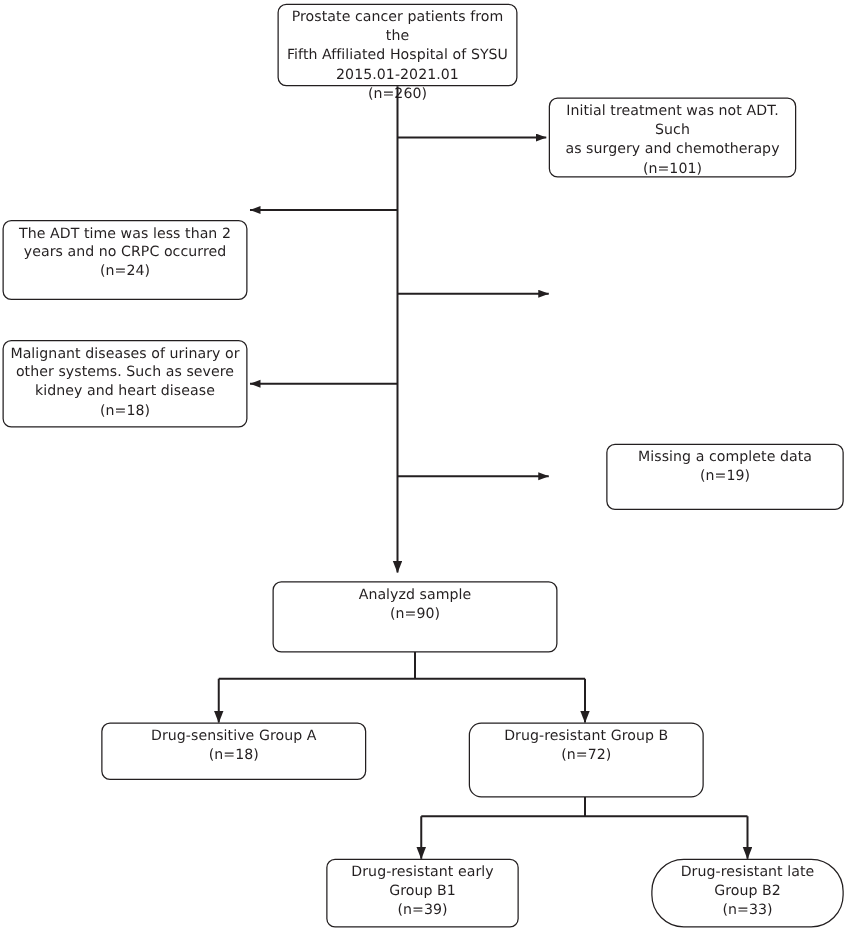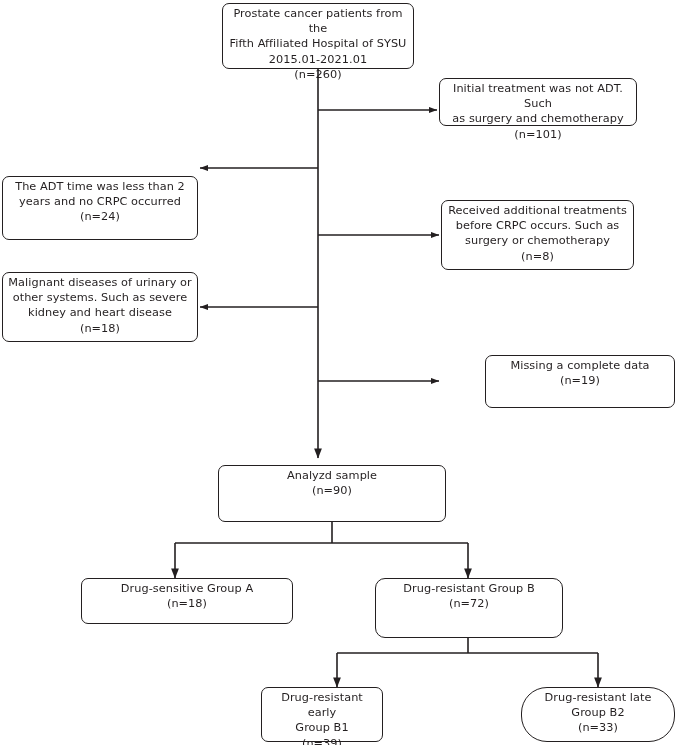--- a/index.html
+++ b/index.html
@@ -91,38 +91,32 @@
     </g>
   </svg>
 
   <div class="node" id="n-source" style="left: 222px; top: 3px; width: 192px; height: 66px;">
     <span class="txt">Prostate cancer patients from the
 Fifth Affiliated Hospital of SYSU
 2015.01-2021.01
 (n=260)</span>
   </div>
 
-  <div class="node" id="n-notadt" style="left: 439px; top: 78px; width: 198px; height: 48px;">
+  <div class="node" id="n-notadt" style="left: 439px; top: 78px; width: 198px; height: 64px;">
     <span class="txt">Initial treatment was not ADT. Such
 as surgery and chemotherapy
 (n=101)</span>
   </div>
 
   <div class="node" id="n-adtshort" style="left: 2px; top: 136px; width: 196px; height: 64px; margin-top: 40px;">
     <span class="txt">The ADT time was less than 2
 years and no CRPC occurred
 (n=24)</span>
   </div>
 
-  <div class="node" id="n-addtreat" style="left: 441px; top: 200px; width: 193px; height: 70px;">
-    <span class="txt">Received additional treatments
-before CRPC occurs. Such as
-surgery or chemotherapy
-(n=8)</span>
-  </div>
 
   <div class="node" id="n-malignant" style="left: 2px; top: 272px; width: 196px; height: 70px;">
     <span class="txt">Malignant diseases of urinary or
 other systems. Such as severe
 kidney and heart disease
 (n=18)</span>
   </div>
 
   <div class="node" id="n-missing" style="left: 441px; top: 355px; width: 190px; height: 53px; margin-left: 44px;">
     <span class="txt">Missing a complete data
@@ -137,21 +131,21 @@
   <div class="node" id="n-groupa" style="left: 81px; top: 578px; width: 212px; height: 46px;">
     <span class="txt">Drug-sensitive  Group A
 (n=18)</span>
   </div>
 
   <div class="node" id="n-groupb" style="left: 375px; top: 578px; width: 188px; height: 60px; border-radius: 10px;">
     <span class="txt">Drug-resistant Group B
 (n=72)</span>
   </div>
 
-  <div class="node" id="n-groupb1" style="left: 261px; top: 687px; width: 122px; height: 55px;">
+  <div class="node" id="n-groupb1" style="left: 261px; top: 687px; width: 154px; height: 55px;">
     <span class="txt">Drug-resistant  early
 Group B1
 (n=39)</span>
   </div>
 
   <div class="node" id="n-groupb2" style="left: 521px; top: 687px; width: 154px; height: 55px; border-radius: 26px;">
     <span class="txt">Drug-resistant  late
 Group B2
 (n=33)</span>
   </div>

